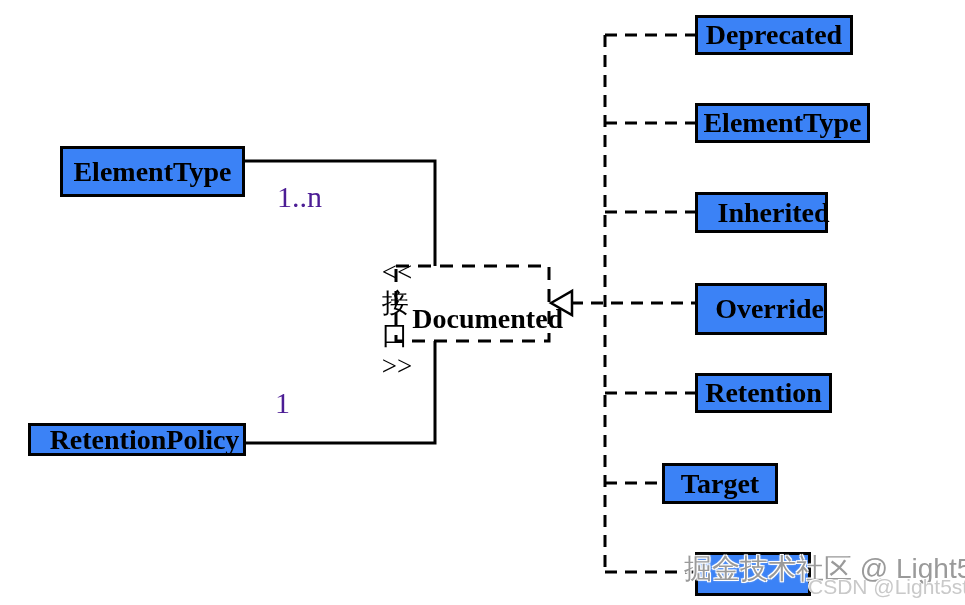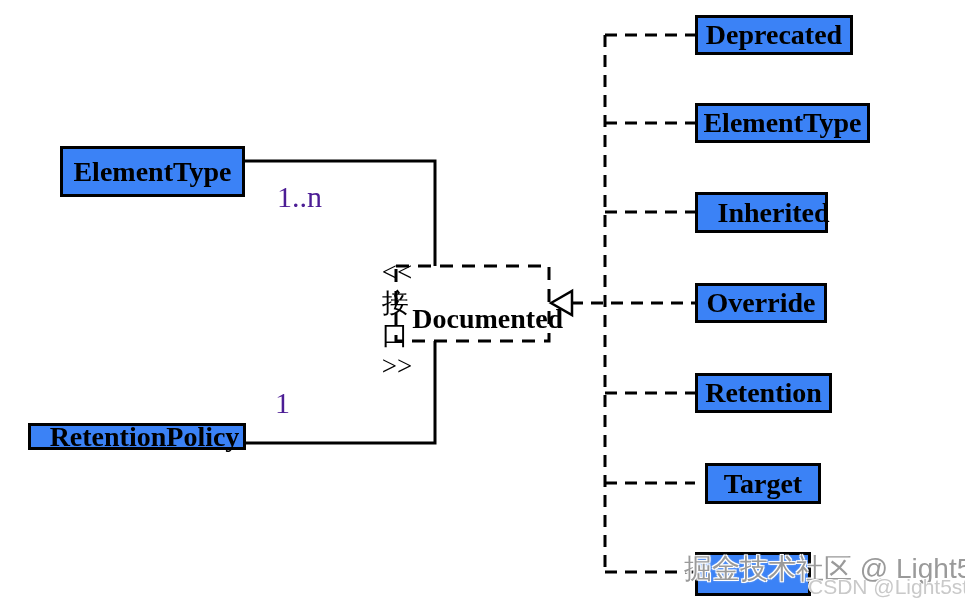--- a/index.html
+++ b/index.html
@@ -60,48 +60,48 @@
     <line x1="605" y1="572" x2="695" y2="572" stroke="#000" stroke-width="3" stroke-dasharray="12 8"></line>
 
     <polygon points="551,303 572,291 572,315" fill="#fff" stroke="#000" stroke-width="2.5"></polygon>
 
     <rect x="396" y="266" width="153" height="75" fill="none" stroke="#000" stroke-width="3" stroke-dasharray="13 9"></rect>
   </svg>
 
   <div class="uml-box" style="left:60px;top:146px;width:185px;height:51px;font-family:Liberation Serif, serif;">
     <span>ElementType</span>
   </div>
-  <div class="uml-box" style="left:28px;top:423px;width:218px;height:27px;padding-left:15px;">
+  <div class="uml-box" style="left:28px;top:423px;width:218px;height:33px;padding-left:15px;">
     <span>RetentionPolicy</span>
   </div>
 
   <div class="mult-label" style="left:277px;top:182px;">1..n</div>
   <div class="mult-label" style="left:275px;top:388px;">1</div>
 
   <div class="iface-box" style="left:396px;top:266px;width:153px;height:75px;">
     <span class="iface-stereotype">&lt;&lt;接口&gt;&gt;</span>
     <span class="iface-name">Documented</span>
   </div>
 
   <div class="uml-box" style="left:695px;top:15px;width:158px;height:40px;">
     <span>Deprecated</span>
   </div>
   <div class="uml-box" style="left:695px;top:103px;width:175px;height:40px;">
     <span>ElementType</span>
   </div>
   <div class="uml-box" style="left:695px;top:192px;width:133px;height:41px;padding-left:24px;">
     <span>Inherited</span>
   </div>
-  <div class="uml-box" style="left:695px;top:283px;width:132px;height:40px;">
+  <div class="uml-box" style="left:695px;top:283px;width:132px;height:52px;justify-content:flex-end;">
     <span>Override</span>
   </div>
   <div class="uml-box" style="left:695px;top:373px;width:137px;height:40px;">
     <span>Retention</span>
   </div>
-  <div class="uml-box" style="left:705px;top:463px;width:116px;height:41px;">
+  <div class="uml-box" style="left:662px;top:463px;width:116px;height:41px;">
     <span>Target</span>
   </div>
   <div class="uml-box" style="left:695px;top:552px;width:116px;height:44px;">
     <span></span>
   </div>
 
   <div class="watermark-primary" style="left:684px;top:555px;">掘金技术社区 @ Light5</div>
   <div class="watermark-secondary" style="left:808px;top:576px;">CSDN @Light5star</div>
 
 </div>

